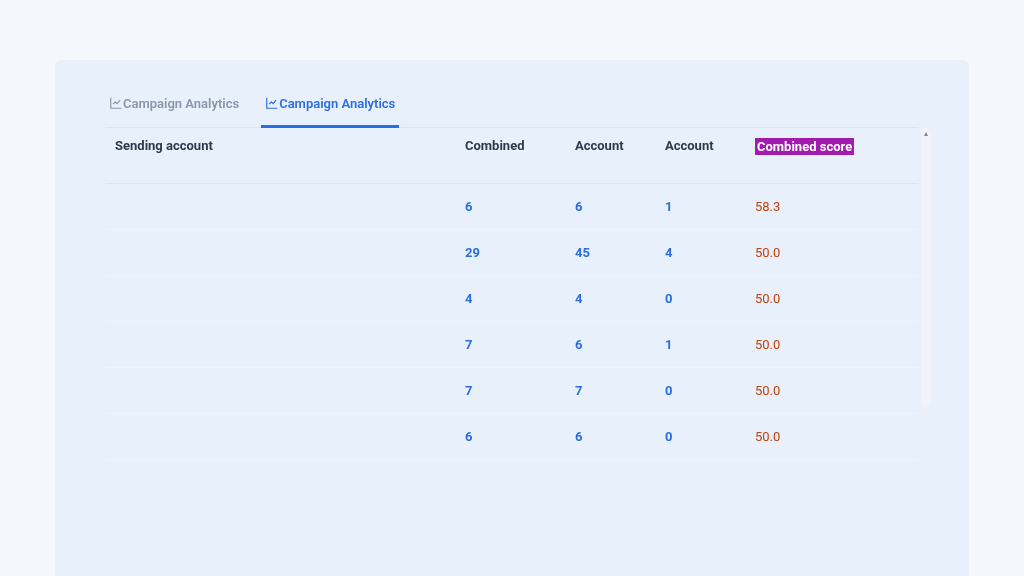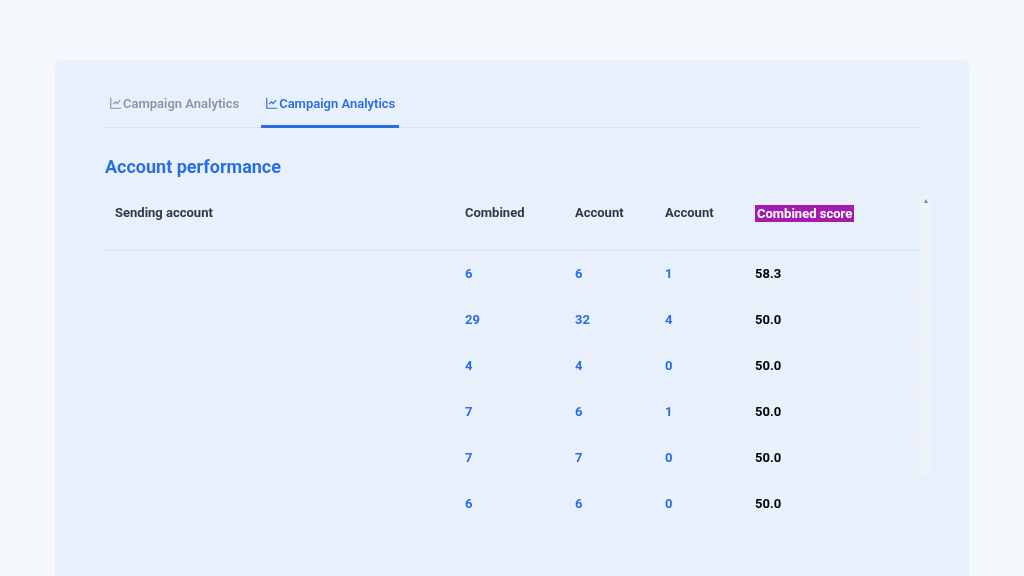--- a/index.html
+++ b/index.html
@@ -88,22 +88,22 @@
       padding: 15px 0 15px 10px;
       font-size: 13px;
       border-bottom: 1px solid #eef4fb;
     }
     .cell-link {
       color: #2b6de3;
       font-weight: 700;
       cursor: pointer;
     }
     .cell-score {
-      color: #000000;
-      font-weight: 700;
+      color: #c2410c;
+      font-weight: 400;
     }
     .scrollbar {
       position: absolute;
       right: -12px;
       top: 0;
       width: 10px;
       height: 280px;
       background: #f0f4fa;
       border-radius: 5px;
     }
@@ -137,21 +137,20 @@
       <span class="tab-icon">
         <svg viewBox="0 0 24 24" fill="none" stroke="#2b6de3" stroke-width="2">
           <path d="M3 3v18h18"></path>
             <path d="M7 14l4-4 3 3 5-6"></path>
         </svg>
       </span>
       <span>Campaign Analytics</span>
     </div>
   </div>
 
-  <h2 class="section-title">Account performance</h2>
 
   <div class="table-container">
 
     <div class="table-header">
       <div>Sending account</div>
       <div>Combined</div>
       <div>Account</div>
       <div>Account</div>
       <div>
         <span class="col-highlight">Combined score</span>
@@ -162,21 +161,21 @@
       <div class="table-row">
         <div></div>
         <div class="cell-link">6</div>
         <div class="cell-link">6</div>
         <div class="cell-link">1</div>
         <div class="cell-score">58.3</div>
       </div>
       <div class="table-row">
         <div></div>
         <div class="cell-link">29</div>
-        <div class="cell-link">32</div>
+        <div class="cell-link">45</div>
         <div class="cell-link">4</div>
         <div class="cell-score">50.0</div>
       </div>
       <div class="table-row">
         <div></div>
         <div class="cell-link">4</div>
         <div class="cell-link">4</div>
         <div class="cell-link">0</div>
         <div class="cell-score">50.0</div>
       </div>

